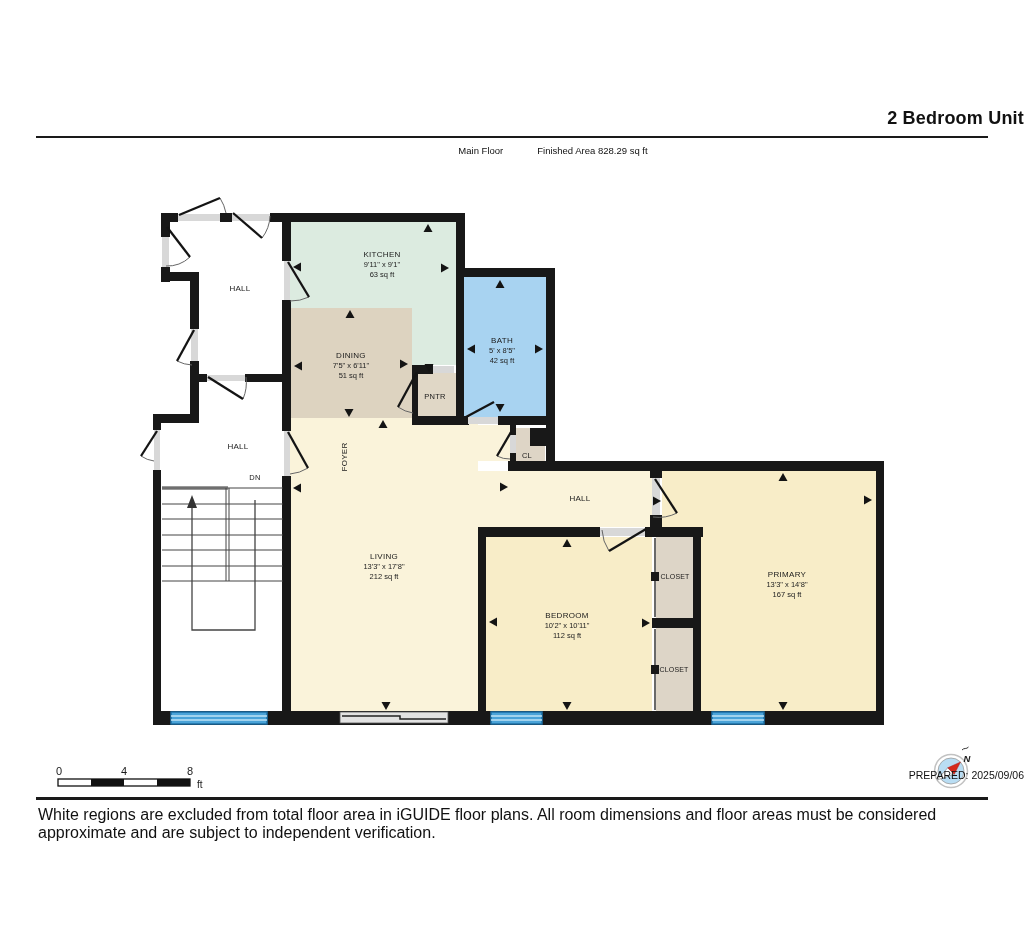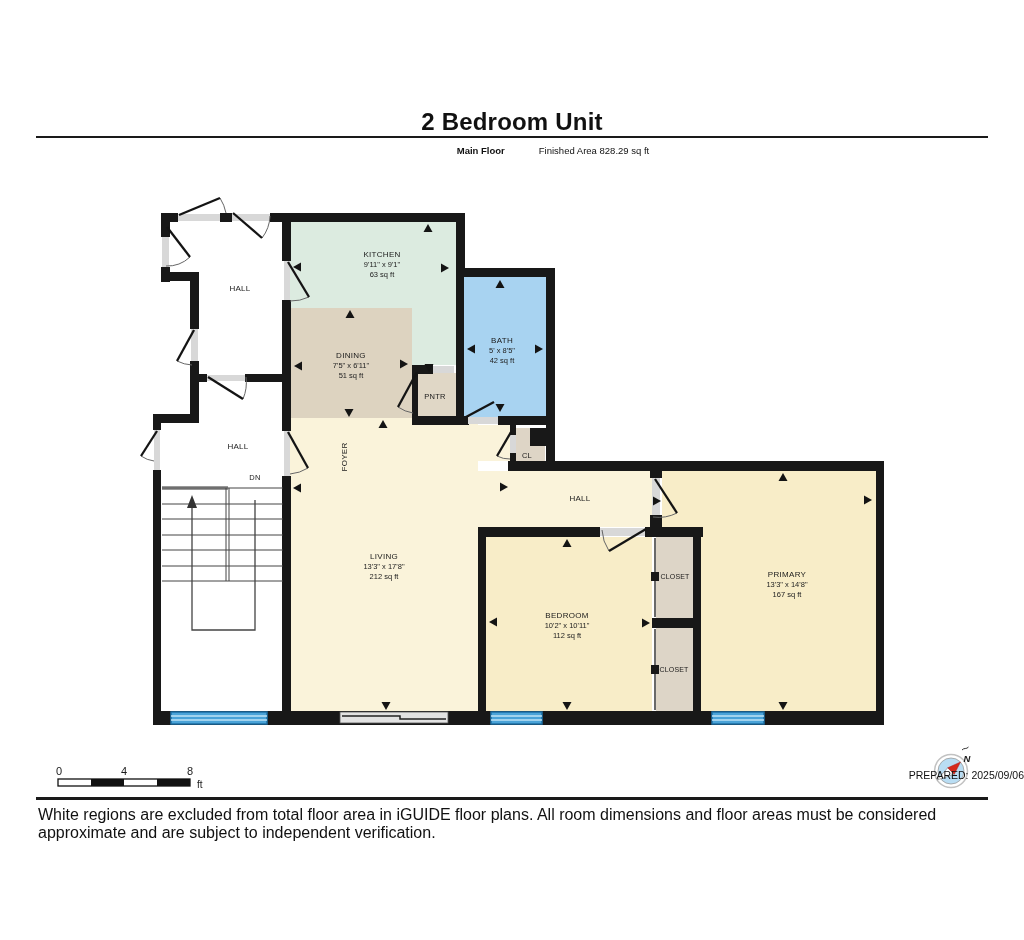--- a/index.html
+++ b/index.html
@@ -1,21 +1,21 @@
 <!DOCTYPE html>
 <html><head>
 <meta charset="utf-8">
 <style>
   html,body{margin:0;padding:0;background:#fff;}
   body{width:1024px;height:940px;position:relative;font-family:"Liberation Sans",sans-serif;color:#111;overflow:hidden;}
   .abs{position:absolute;}
-  #title{top:108px;left:0;width:100%;text-align:center;font-size:24px;font-weight:bold;letter-spacing:.2px;}
+  #title{top:108px;left:0;width:100%;text-align:right;font-size:18px;font-weight:bold;letter-spacing:.2px;}
   #divider-top{top:136px;left:36px;width:952px;height:2px;background:#1a1a1a;}
   #subtitle{top:145px;left:41px;width:100%;text-align:center;font-size:9.5px;}
-  #subtitle .fl{font-weight:bold;}
+  #subtitle .fl{font-weight:normal;}
   #subtitle .fa{margin-left:14px;padding-left:20px;}
   #prepared{top:769px;left:0;width:100%;text-align:right;font-size:10.5px;}
   #divider-bottom{top:797px;left:36px;width:952px;height:2.5px;background:#1a1a1a;}
   #disclaimer{top:806px;left:38px;width:960px;font-size:16px;}
   svg{position:absolute;top:0;left:0;}
   text{fill:#1a1a1a;}
   .rn{font-size:8px;text-anchor:middle;letter-spacing:.3px;}
   .rd{font-size:7.5px;text-anchor:middle;fill:#222;}
   .sm{font-size:7.5px;text-anchor:middle;letter-spacing:.3px;}
   .cl{font-size:7px;text-anchor:middle;letter-spacing:.2px;}

